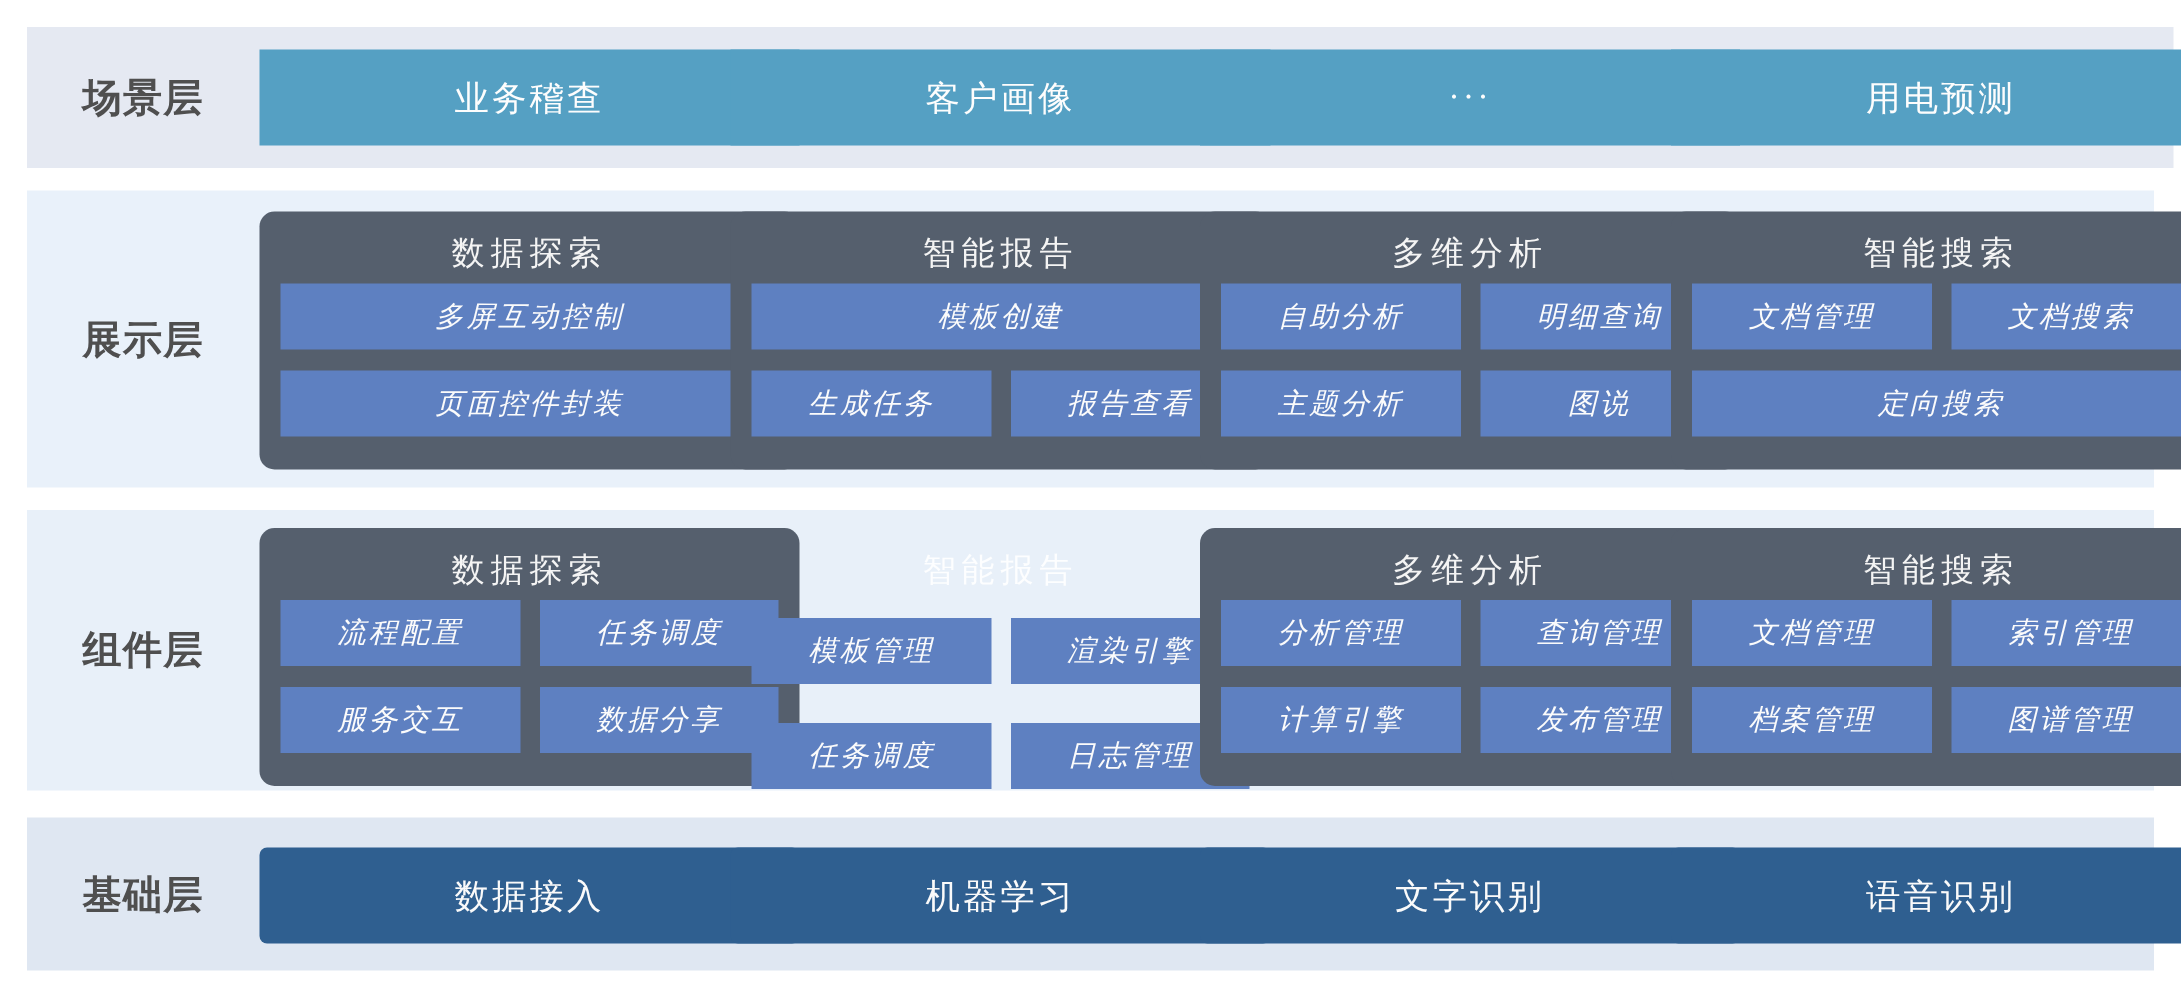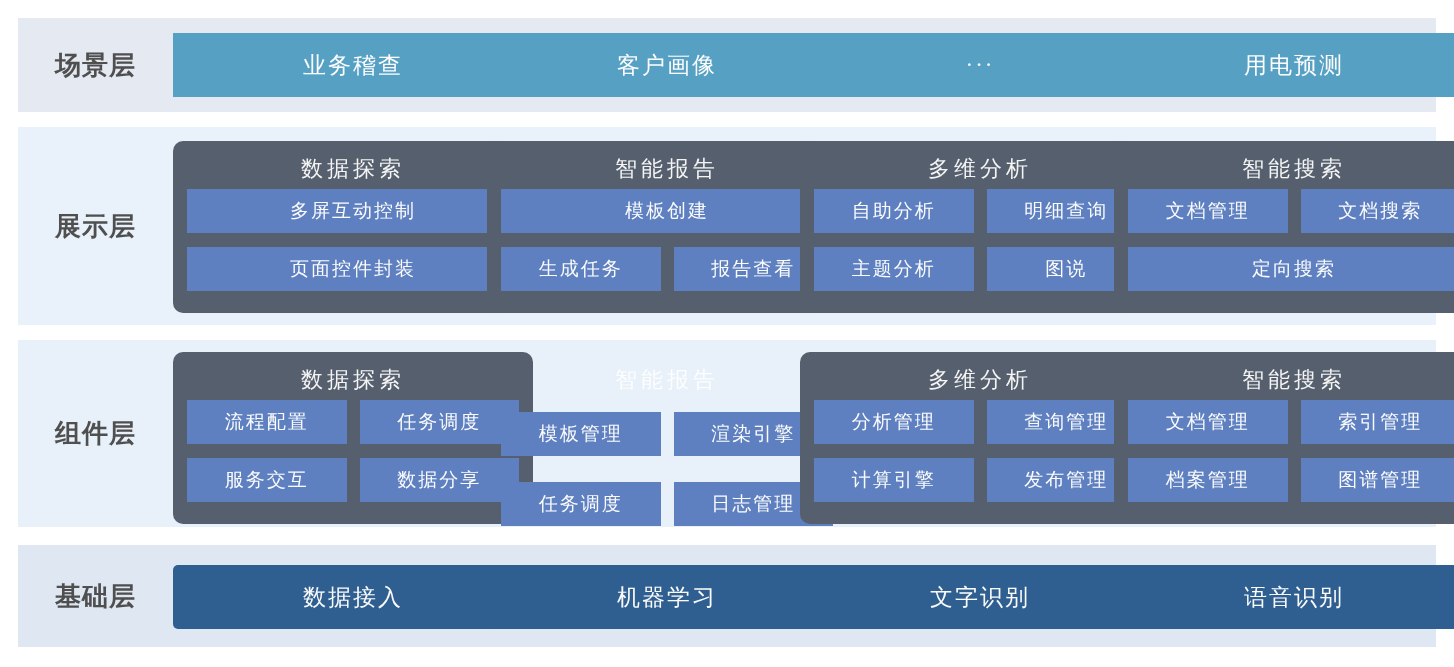--- a/index.html
+++ b/index.html
@@ -3,21 +3,21 @@
 <meta charset="utf-8">
 <style>
   html,body{margin:0;padding:0;background:#ffffff;}
   body{
     position:relative;
     width:1454px;height:667px;
     font-family:"Liberation Sans", sans-serif;
     overflow:hidden;
   }
   .band{position:absolute;left:18px;width:1418px;}
-  .band1{top:18px;height:94px;background:#e5e9f2;}
+  .band1{top:18px;height:94px;background:#e5e9f2;padding-left:13px;}
   .band2{top:127px;height:198px;background:#e9f1fa;}
   .band3{top:340px;height:187px;background:#e8f0f9;}
   .band4{top:545px;height:102px;background:#dfe7f2;}
 
   .layer-label{
     position:absolute;left:0;top:0;height:100%;width:155px;
     display:flex;align-items:center;justify-content:center;
     font-size:26px;font-weight:bold;color:#4f4f4f;letter-spacing:1px;
   }
   .col{position:absolute;width:360px;}
@@ -46,20 +46,21 @@
     color:#f4f4f4;font-family:"Liberation Serif", serif;
     font-size:22px;letter-spacing:4px;
   }
   .group.transparent .group-title{color:rgba(255,255,255,0.88);}
   .grow{display:flex;gap:13px;margin-top:0;margin-bottom:14px;}
   .gbtn{
     flex:1;height:44px;background:#5e80c1;color:#fbfbfb;
     display:flex;align-items:center;justify-content:center;
     font-family:"Liberation Serif", serif;font-size:19px;letter-spacing:2px;
     cursor:pointer;
+    font-style:italic;
   }
 
   
   .band4 .col{top:20px;height:64px;}
   .base-btn{
     width:100%;height:100%;background:#2f5f90;color:#fafafa;
     border-radius:5px;
     display:flex;align-items:center;justify-content:center;
     font-family:"Liberation Serif", serif;font-size:23px;letter-spacing:2px;
     cursor:pointer;

